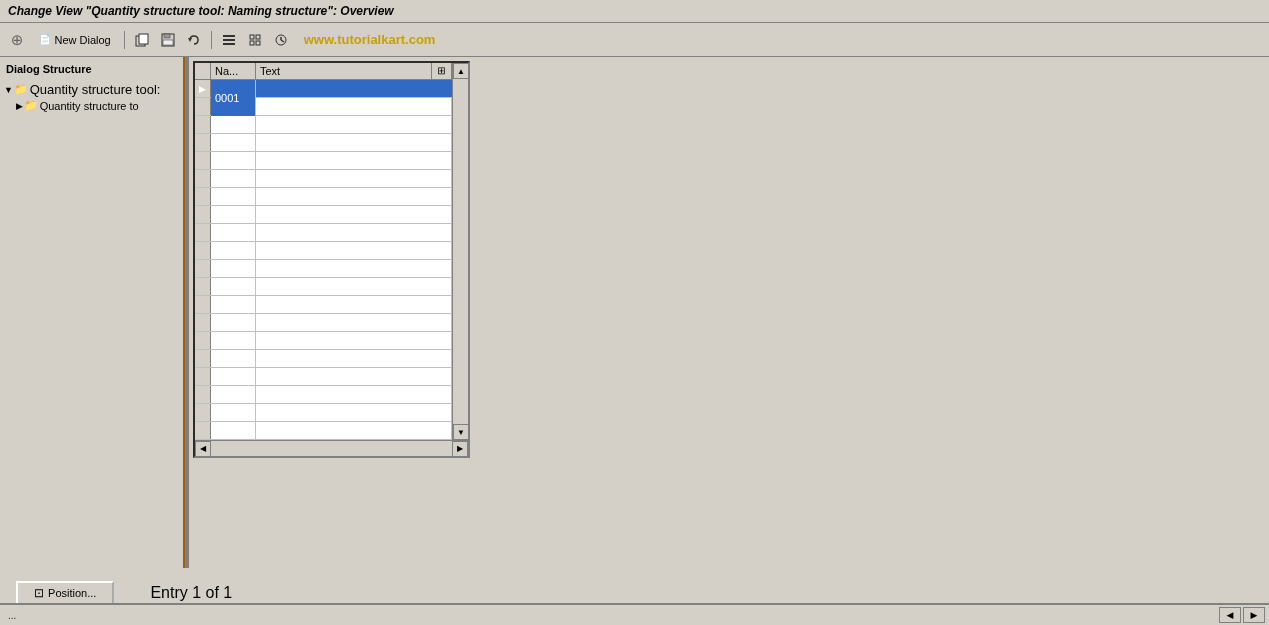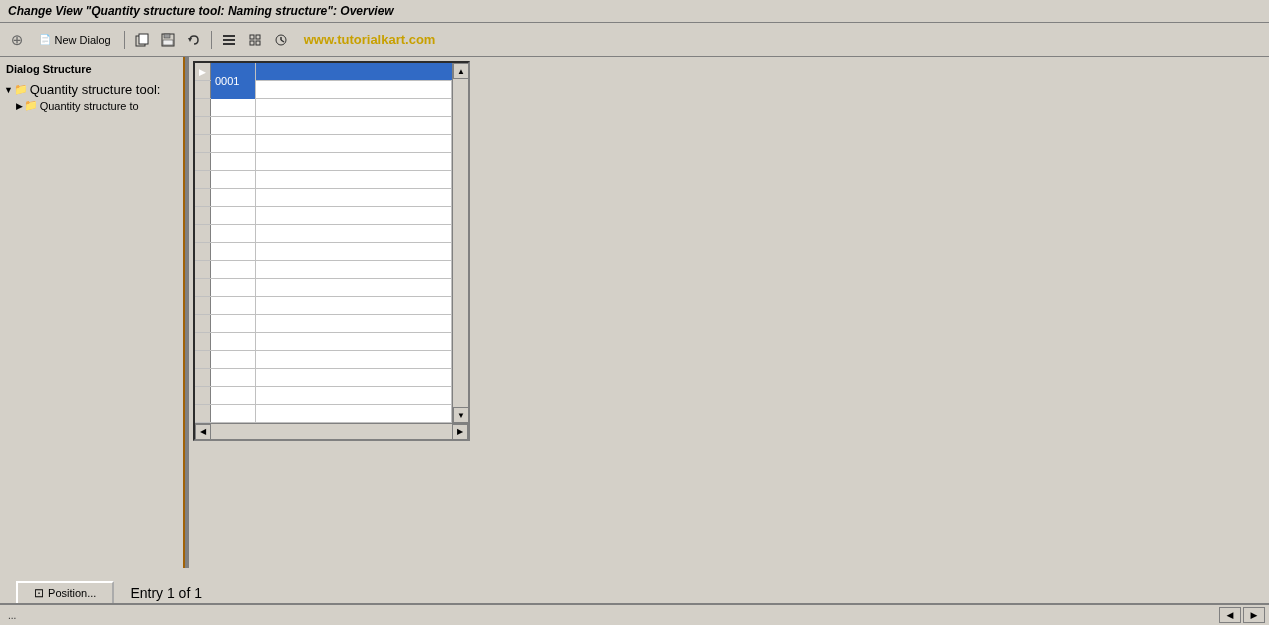--- a/index.html
+++ b/index.html
@@ -281,22 +281,23 @@
       align-items: center;
       gap: 4px;
       padding: 3px 16px;
       background: #d4d0c8;
       border: 2px outset #ffffff;
       cursor: pointer;
       font-size: 11px;
     }
 
     .entry-info {
-      font-size: 14px;
+      font-size: 16px;
       color: #000;
+      margin-left: 20px;
     }
 
     
     #bottom-action {
       height: 50px;
       background: #d4d0c8;
       display: flex;
       align-items: center;
       padding: 0 16px;
       gap: 16px;
@@ -397,20 +398,26 @@
     </div>
 
     <div style="width:4px; background:#808080; cursor:col-resize;"></div>
 
     <div id="table-area">
 
       <div class="table-outer">
         <div class="table-inner">
           <div class="table-main">
 
+            <div class="table-header">
+              <div class="table-header-cell col-sel"></div>
+              <div class="table-header-cell col-num">Na...</div>
+              <div class="table-header-cell col-text">Text</div>
+              <div class="table-header-cell col-settings" style="font-size:10px;">⊞</div>
+            </div>
 
             <div class="table-body" style="max-height: 380px; overflow:hidden;">
 
               <div class="table-row selected">
                 <div class="row-selector selected-row" style="font-size:9px;">▶</div>
                 <div class="table-cell col-num" style="background:#316ac5; color:white;">0001</div>
               </div>
 
               <div class="table-row">
                   <div class="row-selector"></div>

